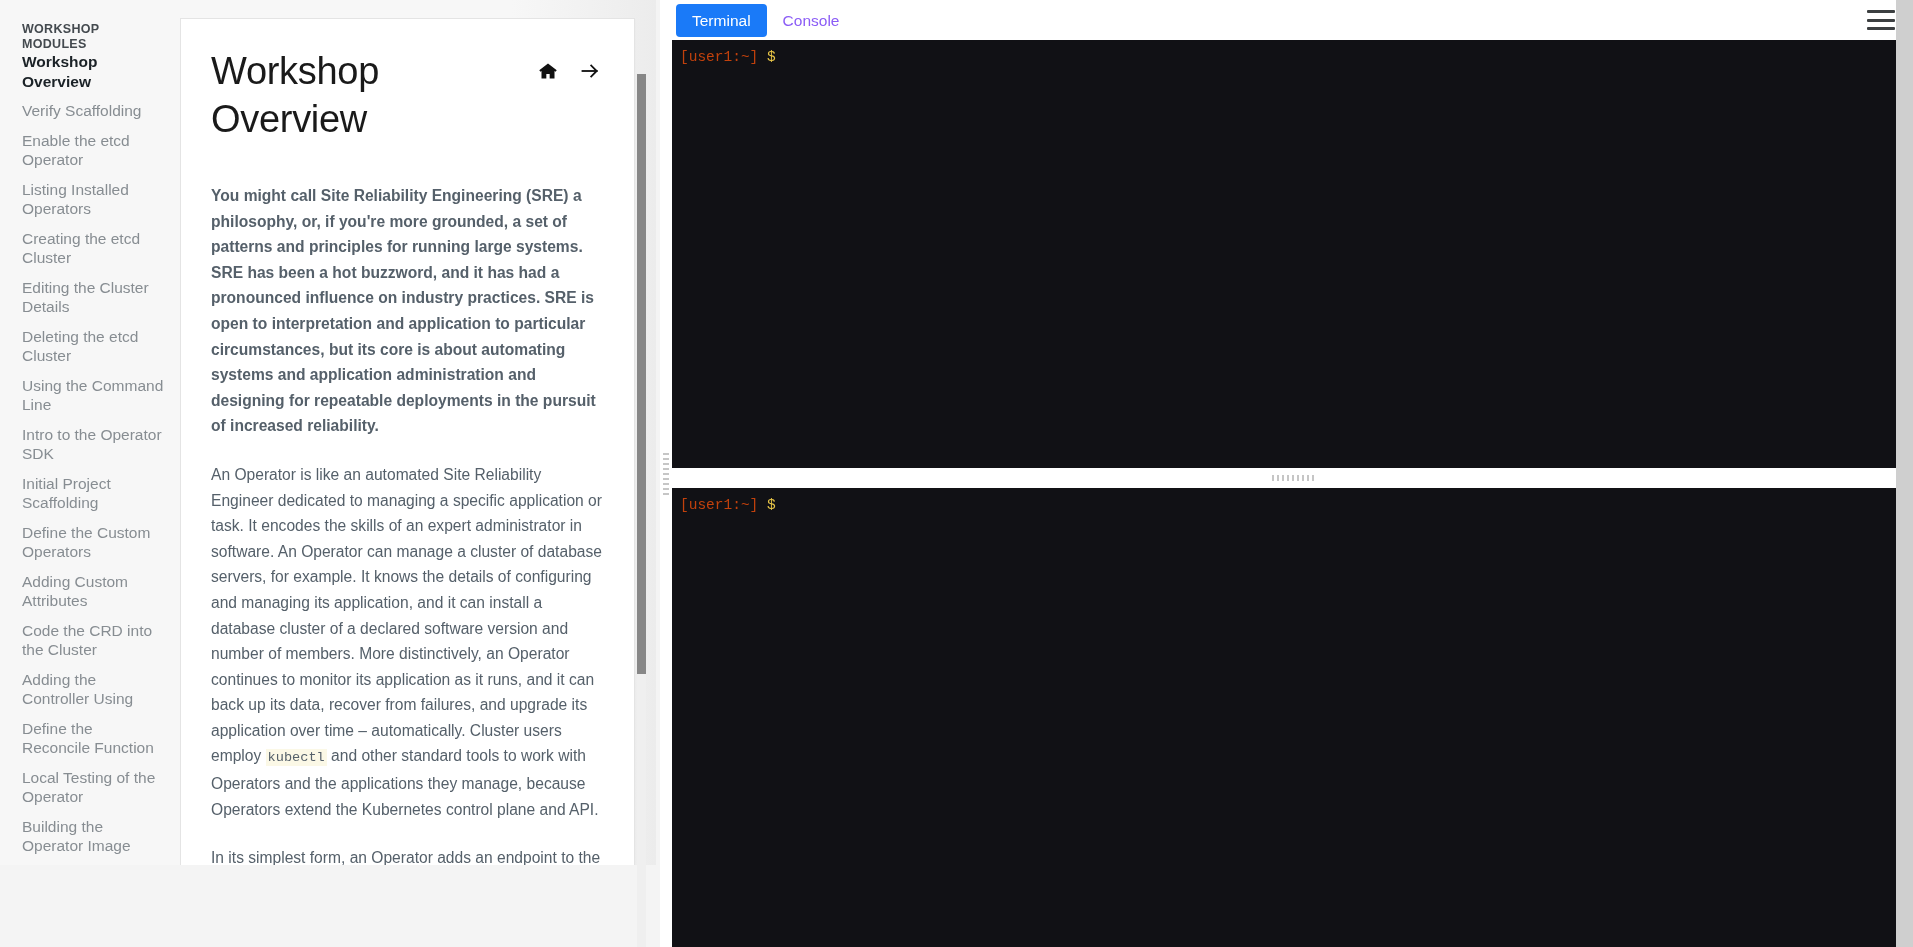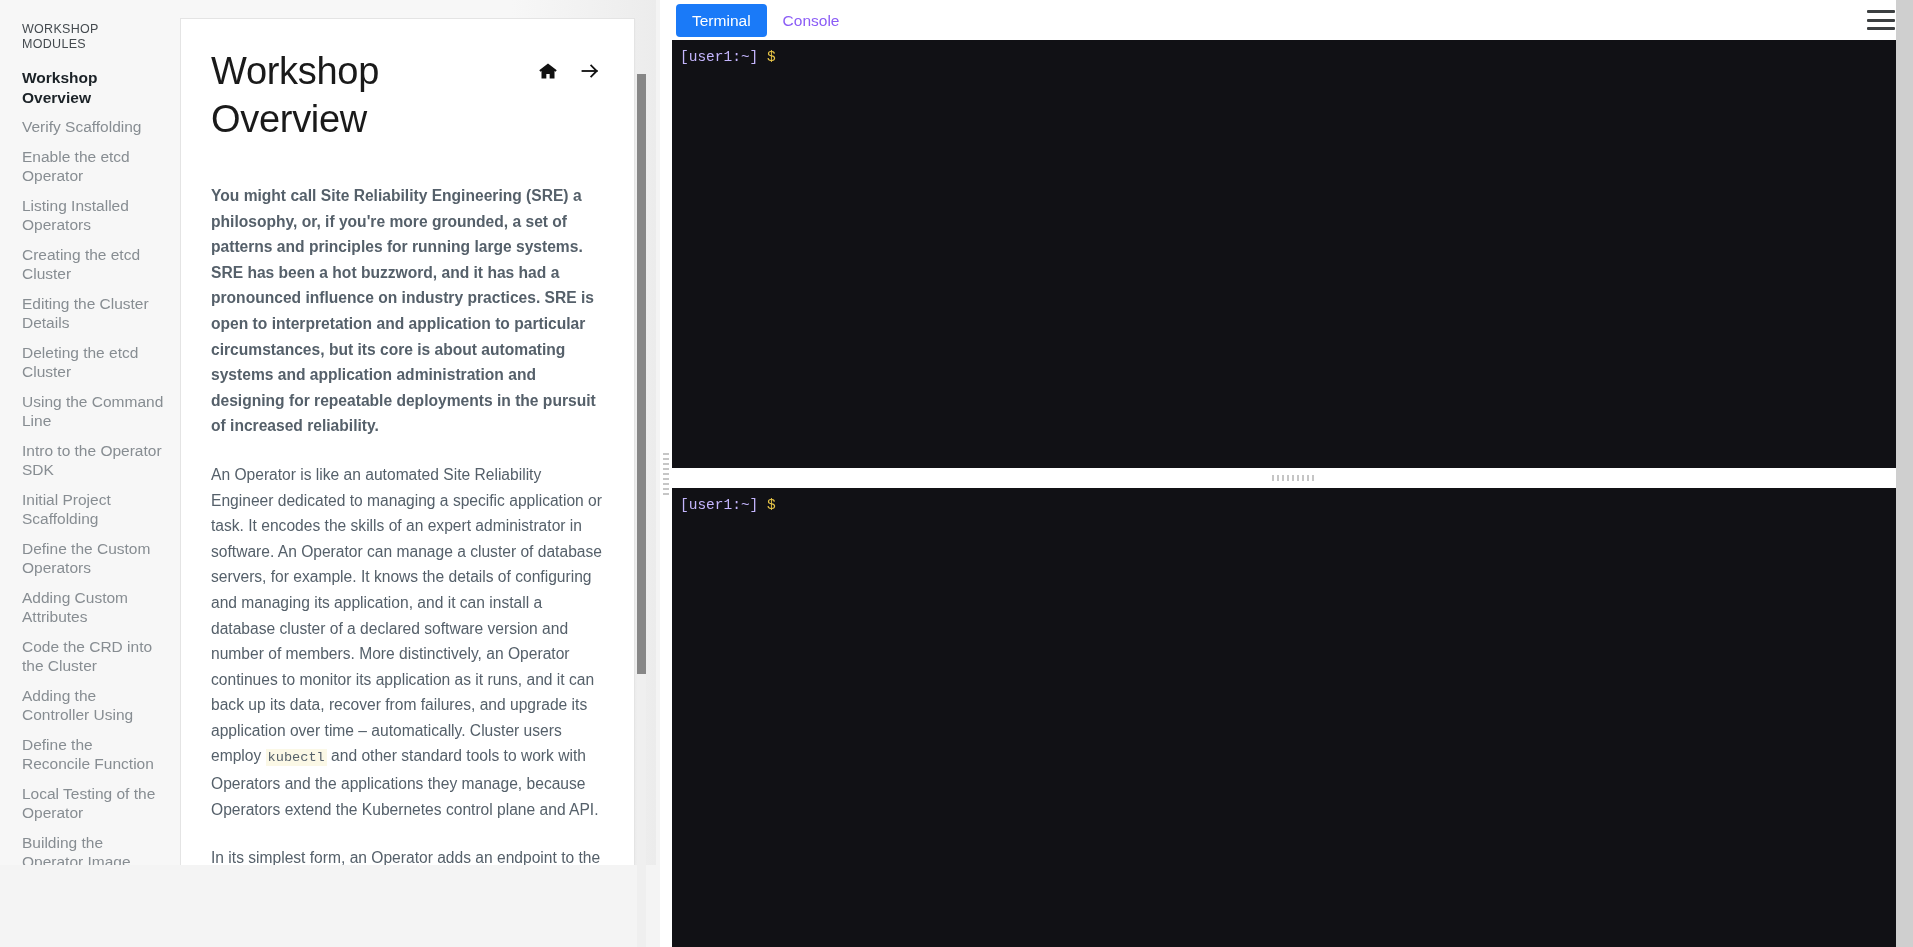--- a/index.html
+++ b/index.html
@@ -62,22 +62,21 @@
     flex: 0 0 180px;
     padding: 22px 16px 20px 22px;
     overflow: hidden;
     background: transparent;
   }
   .sidebar-heading {
     font-size: 12.5px;
     color: #444a4f;
     letter-spacing: 0.3px;
     line-height: 15px;
-    margin-bottom: 16px;
-    font-weight: 400;
+    font-weight: 700;
   }
   .nav-item {
     font-size: 15.5px;
     line-height: 19.5px;
     color: #878d92;
     margin-bottom: 10px;
     cursor: pointer;
     text-decoration: none;
     display: block;
   }
@@ -265,21 +264,21 @@
     overflow: hidden;
     position: relative;
   }
   .terminal.top { height: 428px; flex: 0 0 428px; }
   .terminal.bottom { flex: 1 1 auto; }
 
   .prompt-line {
     white-space: pre;
     padding-left: 4px;
   }
-  .prompt-user { color: #c4b5fd; }
+  .prompt-user { color: #c2410c; }
   .prompt-sigil { color: #e8c547; }
   .cursor-block {
     display: inline-block;
     width: 9px;
     height: 15px;
     background: transparent;
     vertical-align: middle;
   }
 
   .h-splitter {

